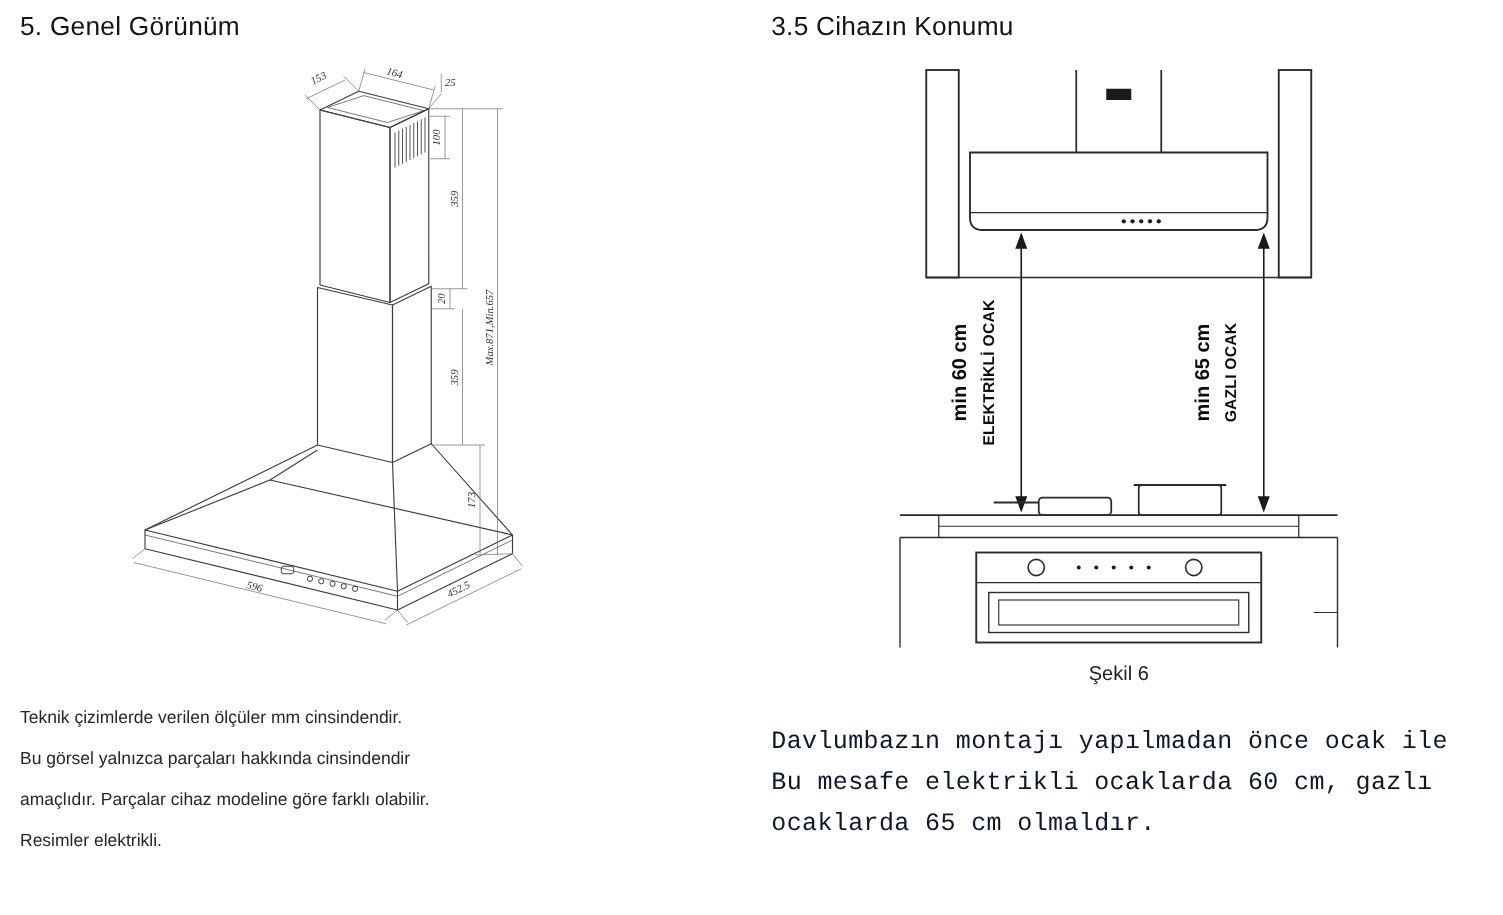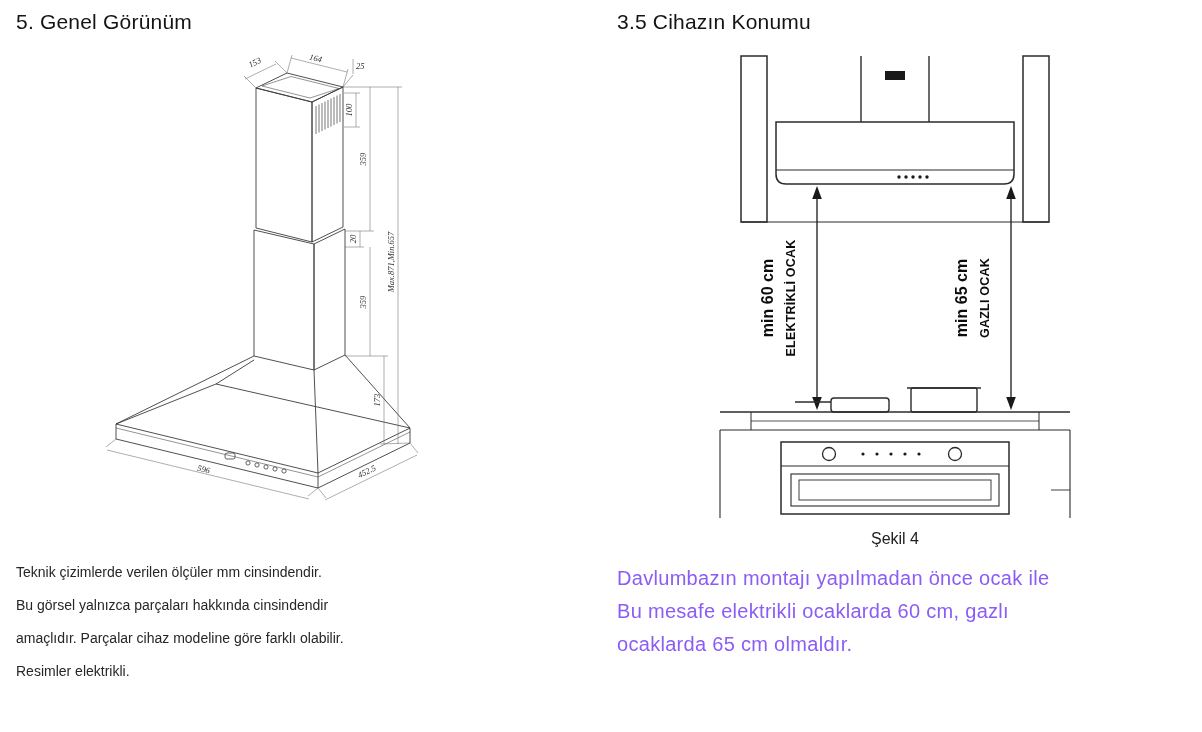--- a/index.html
+++ b/index.html
@@ -8,21 +8,21 @@
           font-family:"Liberation Sans", sans-serif; color:#222; overflow:hidden; }
   .col { position:absolute; top:10px; }
   .col-left { left:16px; width:584px; }
   .col-right { left:617px; width:575px; }
   .heading { font-size:21px; font-weight:400; color:#141414; letter-spacing:.2px; }
   .fig-left { margin:12px 0 0 82px; }
   .fig-right { margin:16px 0 0 78px; width:400px; }
   .caption { width:400px; margin:6px 0 0 78px; text-align:center; font-size:16px; color:#222; }
   .note { margin-top:26px; font-size:14px; line-height:33px; color:#262626; }
   .note div { white-space:nowrap; }
-  .note-right { margin-top:14px; font-size:20px; line-height:33px; letter-spacing:.3px; color:#8b5cf6; }
+  .note-right { margin-top:28px; font-size:20px; line-height:33px; letter-spacing:.3px; color:#0f172a;font-family:Liberation Mono, monospace; }
   .dim { font-family:"Liberation Serif", serif; font-style:italic; font-size:8.5px; fill:#333; }
   .lblA { font-family:"Liberation Sans", sans-serif; font-weight:700; font-size:16px; fill:#0c0c0c; }
   .lblB { font-family:"Liberation Sans", sans-serif; font-weight:700; font-size:12.5px; fill:#0c0c0c; letter-spacing:.2px; }
   svg text { user-select:none; }
 </style>
 </head>
 <body>
 
 <div class="page">
 
@@ -181,21 +181,21 @@
         <g fill="#1a1a1a" stroke="none">
           <circle cx="168" cy="404" r="1.6"></circle>
             <circle cx="182" cy="404" r="1.6"></circle>
           <circle cx="196" cy="404" r="1.6"></circle>
             <circle cx="210" cy="404" r="1.6"></circle>
           <circle cx="224" cy="404" r="1.6"></circle>
         </g>
       </svg>
     </div>
 
-    <div class="caption">Şekil 4</div>
+    <div class="caption">Şekil 6</div>
 
     <div class="note note-right">
       <div>Davlumbazın montajı yapılmadan önce ocak ile</div>
       <div>Bu mesafe elektrikli ocaklarda 60 cm, gazlı</div>
       <div>ocaklarda 65 cm olmaldır.</div>
     </div>
   </div>
 
 </div>
 

